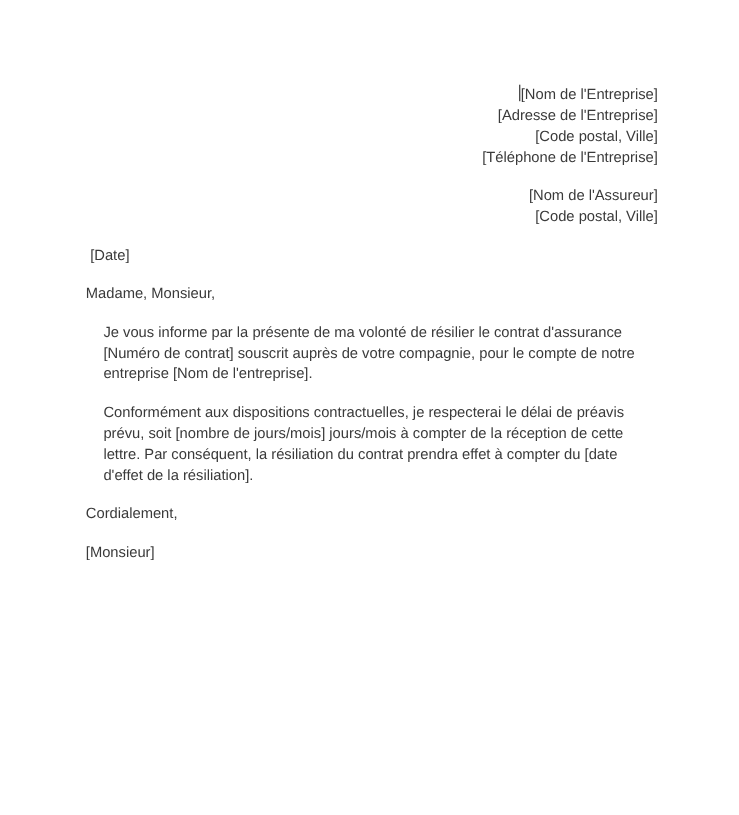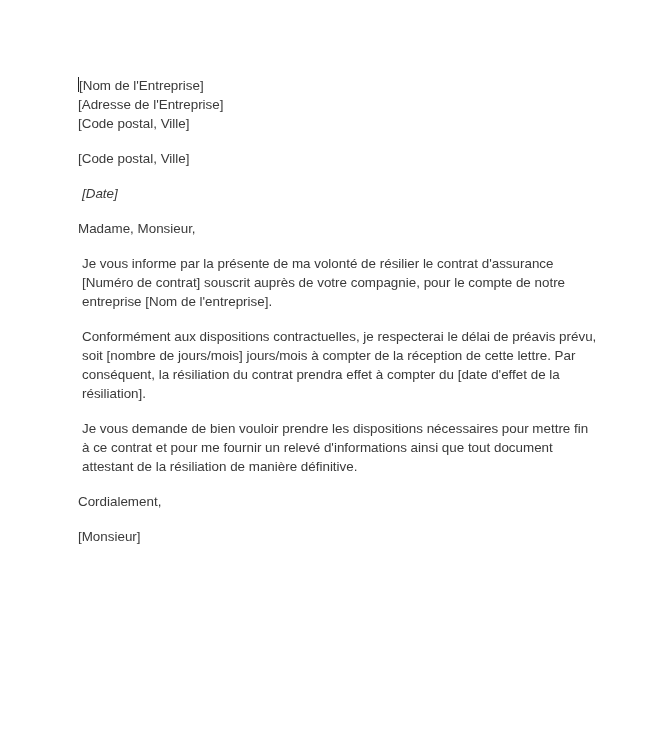--- a/index.html
+++ b/index.html
@@ -23,59 +23,60 @@
       line-height: 19px;
       color: #3a3a3a;
       outline: none;
     }
     .block {
       margin: 0 0 16px 0;
     }
     .line {
       display: block;
       white-space: nowrap;
+      text-align: right;
     }
     .para {
-      margin: 0 0 16px 4px;
+      margin: 0 0 16px 16px;
       white-space: normal;
     }
     .date {
       padding-left: 4px;
-      font-style: italic;
     }
     .caret {
       display: inline-block;
       width: 1px;
       height: 15px;
       background: #222222;
       vertical-align: -2px;
       margin-right: 0px;
     }
   </style>
 </head>
 <body>
 
 <div class="doc" contenteditable="true" style="">
 
   <div class="block">
     <span class="line"><span class="caret"></span><span>[Nom de l'Entreprise]</span></span>
     <span class="line">[Adresse de l'Entreprise]</span>
     <span class="line">[Code postal, Ville]</span>
+    <span class="line">[Téléphone de l'Entreprise]</span>
   </div>
 
   <div class="block">
+    <span class="line">[Nom de l'Assureur]</span>
     <span class="line">[Code postal, Ville]</span>
   </div>
 
   <div class="block date">[Date]</div>
 
 
   <div class="block">Madame, Monsieur,</div>
 
   <p class="para">Je vous informe par la présente de ma volonté de résilier le contrat d'assurance [Numéro de contrat] souscrit auprès de votre compagnie, pour le compte de notre entreprise [Nom de l'entreprise].</p>
   <p class="para">Conformément aux dispositions contractuelles, je respecterai le délai de préavis prévu, soit [nombre de jours/mois] jours/mois à compter de la réception de cette lettre. Par conséquent, la résiliation du contrat prendra effet à compter du [date d'effet de la résiliation].</p>
-  <p class="para">Je vous demande de bien vouloir prendre les dispositions nécessaires pour mettre fin à ce contrat et pour me fournir un relevé d'informations ainsi que tout document attestant de la résiliation de manière définitive.</p>
 
   <div class="block">Cordialement,</div>
 
   <div class="block">[Monsieur]</div>
 
 </div>
 
 </body></html>

